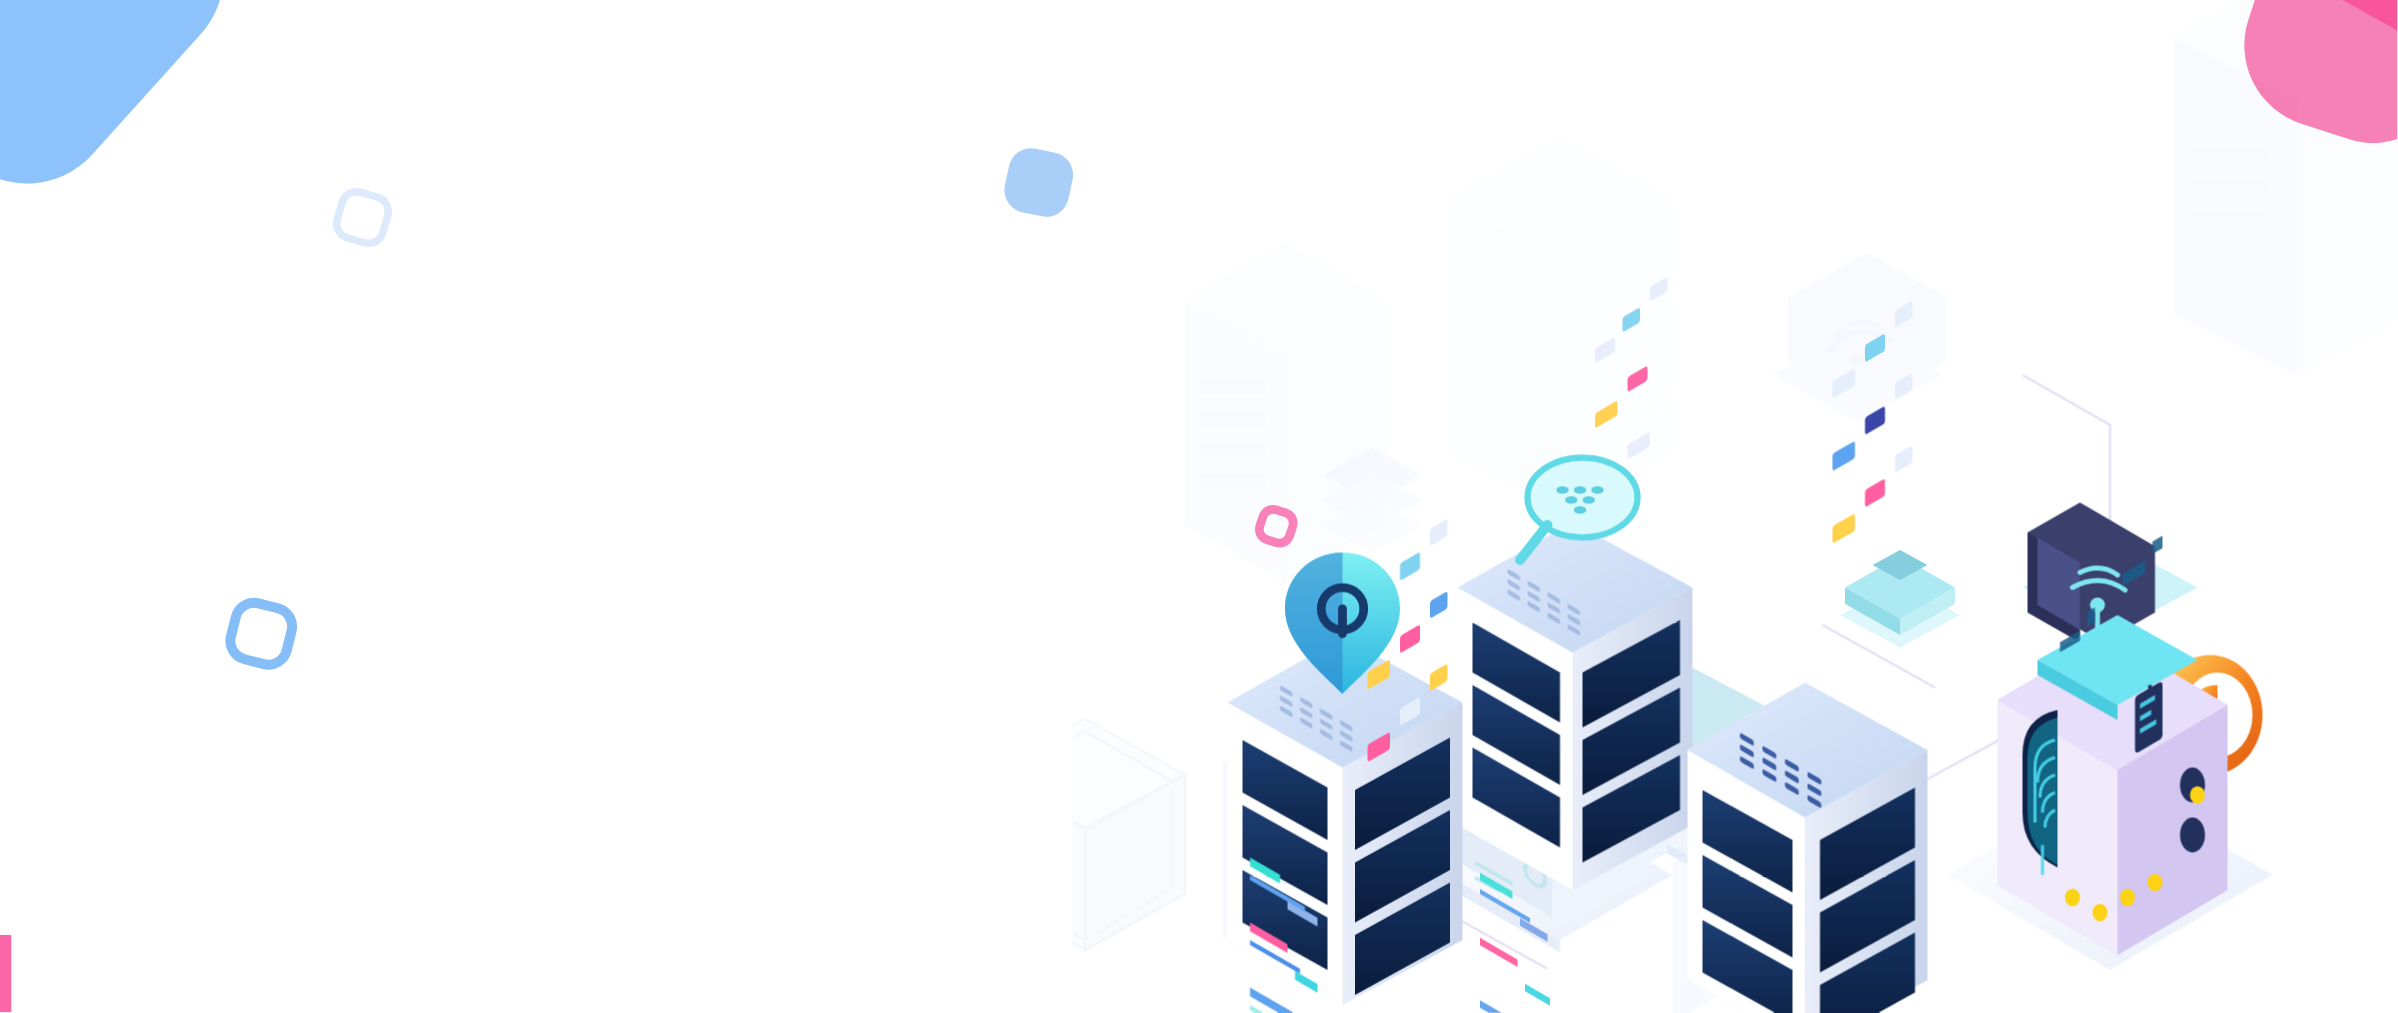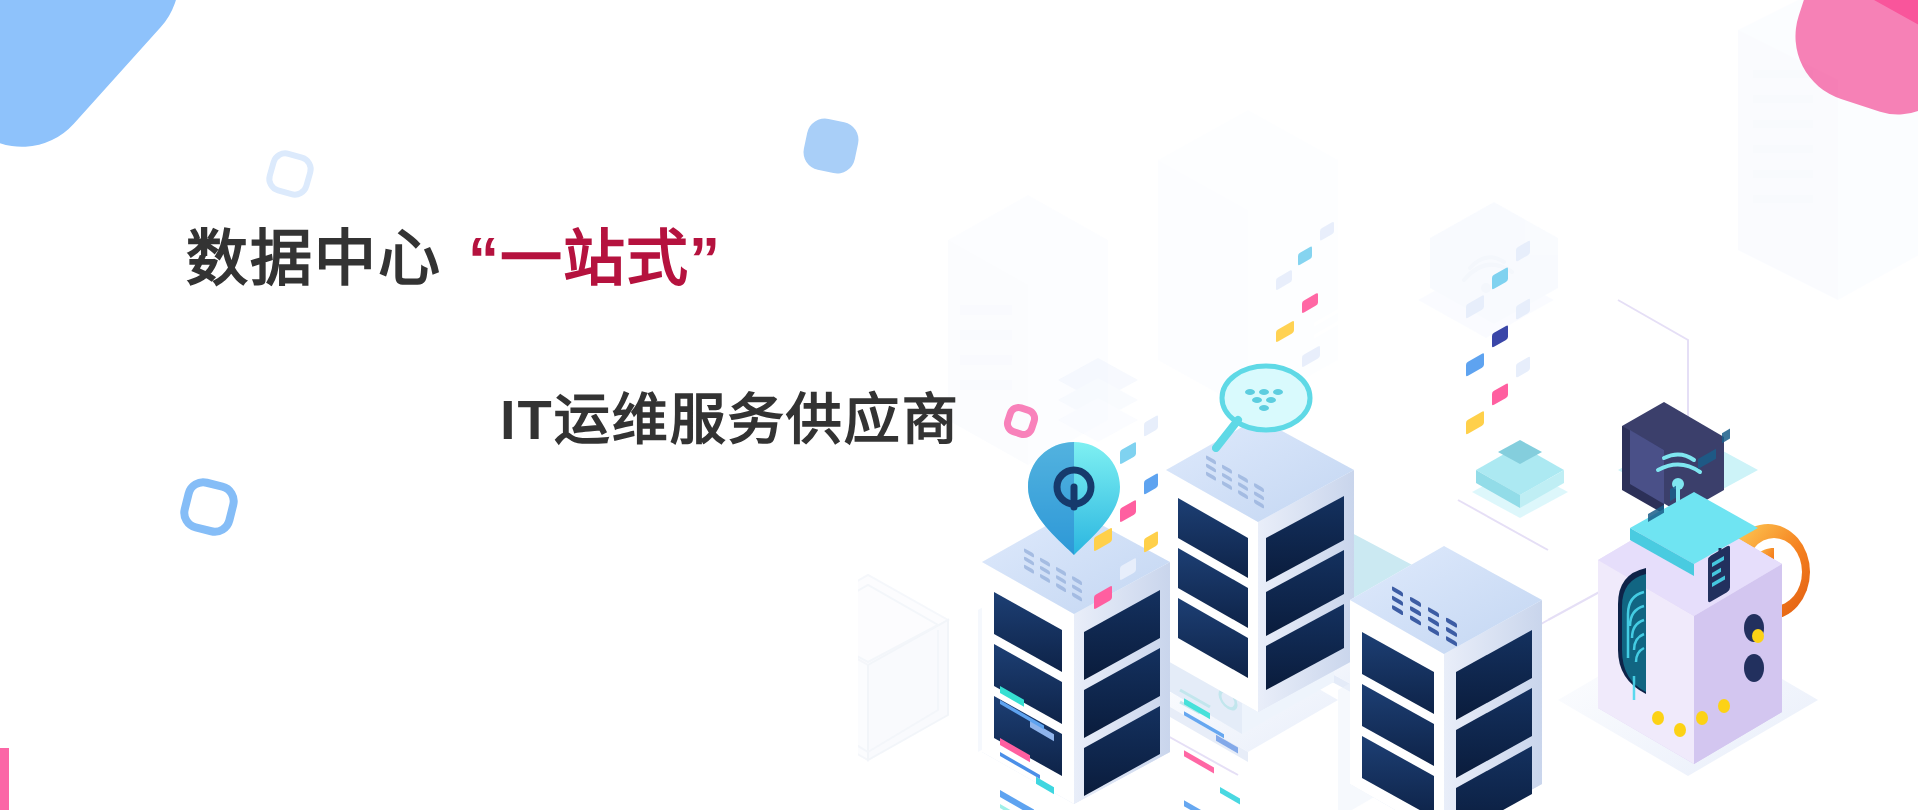--- a/index.html
+++ b/index.html
@@ -546,20 +546,14 @@
 
       <g opacity="0.35">
         <polygon points="200,380 240,358 280,380 240,402" fill="#e7eefb"></polygon>
         <polygon points="200,400 240,378 280,400 240,422" fill="#eef3fd"></polygon>
         <polygon points="200,420 240,398 280,420 240,442" fill="#f3f7fe"></polygon>
       </g>
 
     </svg>
   </div>
 
-  <div class="copy">
-    <div class="line1">
-      <span>数据中心</span><span class="accent">“一站式”</span>
-    </div>
-    <div class="line2">IT运维服务供应商</div>
-  </div>
 
 </div>
 
 </body></html>

